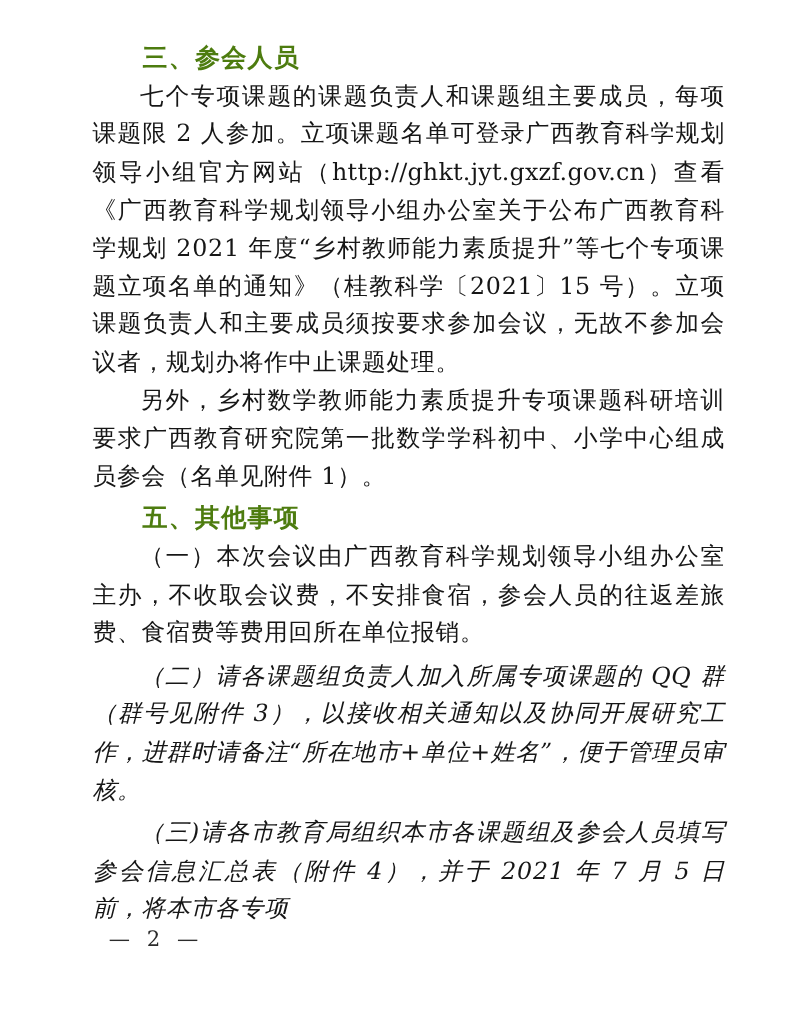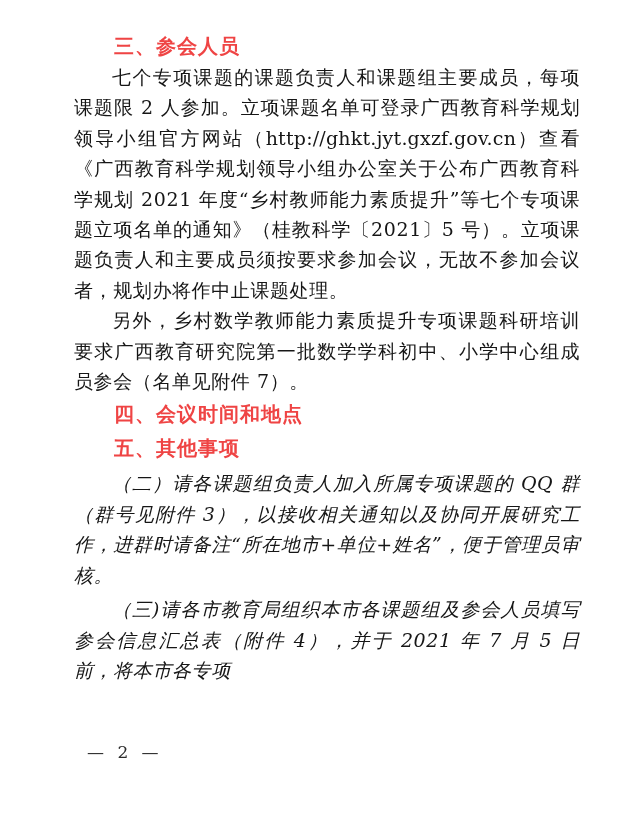--- a/index.html
+++ b/index.html
@@ -25,21 +25,21 @@
     width: 506px;
   }
 
   .doc-heading {
     font-family: "DejaVu Sans", sans-serif;
     font-weight: 700;
     font-size: 20px;
     line-height: 31px;
     text-indent: 2em;
     letter-spacing: 1px;
-    color: #ef4444;
+    color: #4d7c0f;
   }
 
   .doc-heading.gap-above { margin-top: 3px; }
 
   .doc-para {
     font-size: 19px;
     line-height: 30.4px;
     text-indent: 2em;
     text-align: justify;
     letter-spacing: 0.6px;
@@ -63,29 +63,29 @@
   }
 </style>
 </head>
 <body>
 
 <div class="page">
   <div class="content">
 
     <h3 class="doc-heading">三、参会人员</h3>
 
-    <p class="doc-para"><span>七个专项课题的课题负责人和课题组主要成员，每项课题限 2 人参加。立项课题名单可登录广西教育科学规划领导小组官方网站（</span><span class="url-text">http://ghkt.jyt.gxzf.gov.cn</span><span>）查看《广西教育科学规划领导小组办公室关于公布广西教育科学规划 2021 年度“乡村教师能力素质提升”等七个专项课题立项名单的通知》（桂教科学〔2021〕5 号）。立项课题负责人和主要成员须按要求参加会议，无故不参加会议者，规划办将作中止课题处理。</span></p>
+    <p class="doc-para"><span>七个专项课题的课题负责人和课题组主要成员，每项课题限 2 人参加。立项课题名单可登录广西教育科学规划领导小组官方网站（</span><span class="url-text">http://ghkt.jyt.gxzf.gov.cn</span><span>）查看《广西教育科学规划领导小组办公室关于公布广西教育科学规划 2021 年度“乡村教师能力素质提升”等七个专项课题立项名单的通知》（桂教科学〔2021〕15 号）。立项课题负责人和主要成员须按要求参加会议，无故不参加会议者，规划办将作中止课题处理。</span></p>
 
-    <p class="doc-para">另外，乡村数学教师能力素质提升专项课题科研培训要求广西教育研究院第一批数学学科初中、小学中心组成员参会（名单见附件 7）。</p>
+    <p class="doc-para">另外，乡村数学教师能力素质提升专项课题科研培训要求广西教育研究院第一批数学学科初中、小学中心组成员参会（名单见附件 1）。</p>
 
-    <h3 class="doc-heading gap-above">四、会议时间和地点</h3>
 
 
     <h3 class="doc-heading gap-above">五、其他事项</h3>
 
+    <p class="doc-para">（一）本次会议由广西教育科学规划领导小组办公室主办，不收取会议费，不安排食宿，参会人员的往返差旅费、食宿费等费用回所在单位报销。</p>
 
     <p class="doc-para gap-above">（二）请各课题组负责人加入所属专项课题的 QQ 群（群号见附件 3），以接收相关通知以及协同开展研究工作，进群时请备注“所在地市+单位+姓名”，便于管理员审核。</p>
 
     <p class="doc-para gap-above">（三)请各市教育局组织本市各课题组及参会人员填写参会信息汇总表（附件 4），并于 2021 年 7 月 5 日前，将本市各专项</p>
 
   </div>
 
   <div class="page-number">— 2 —</div>
 </div>
 

